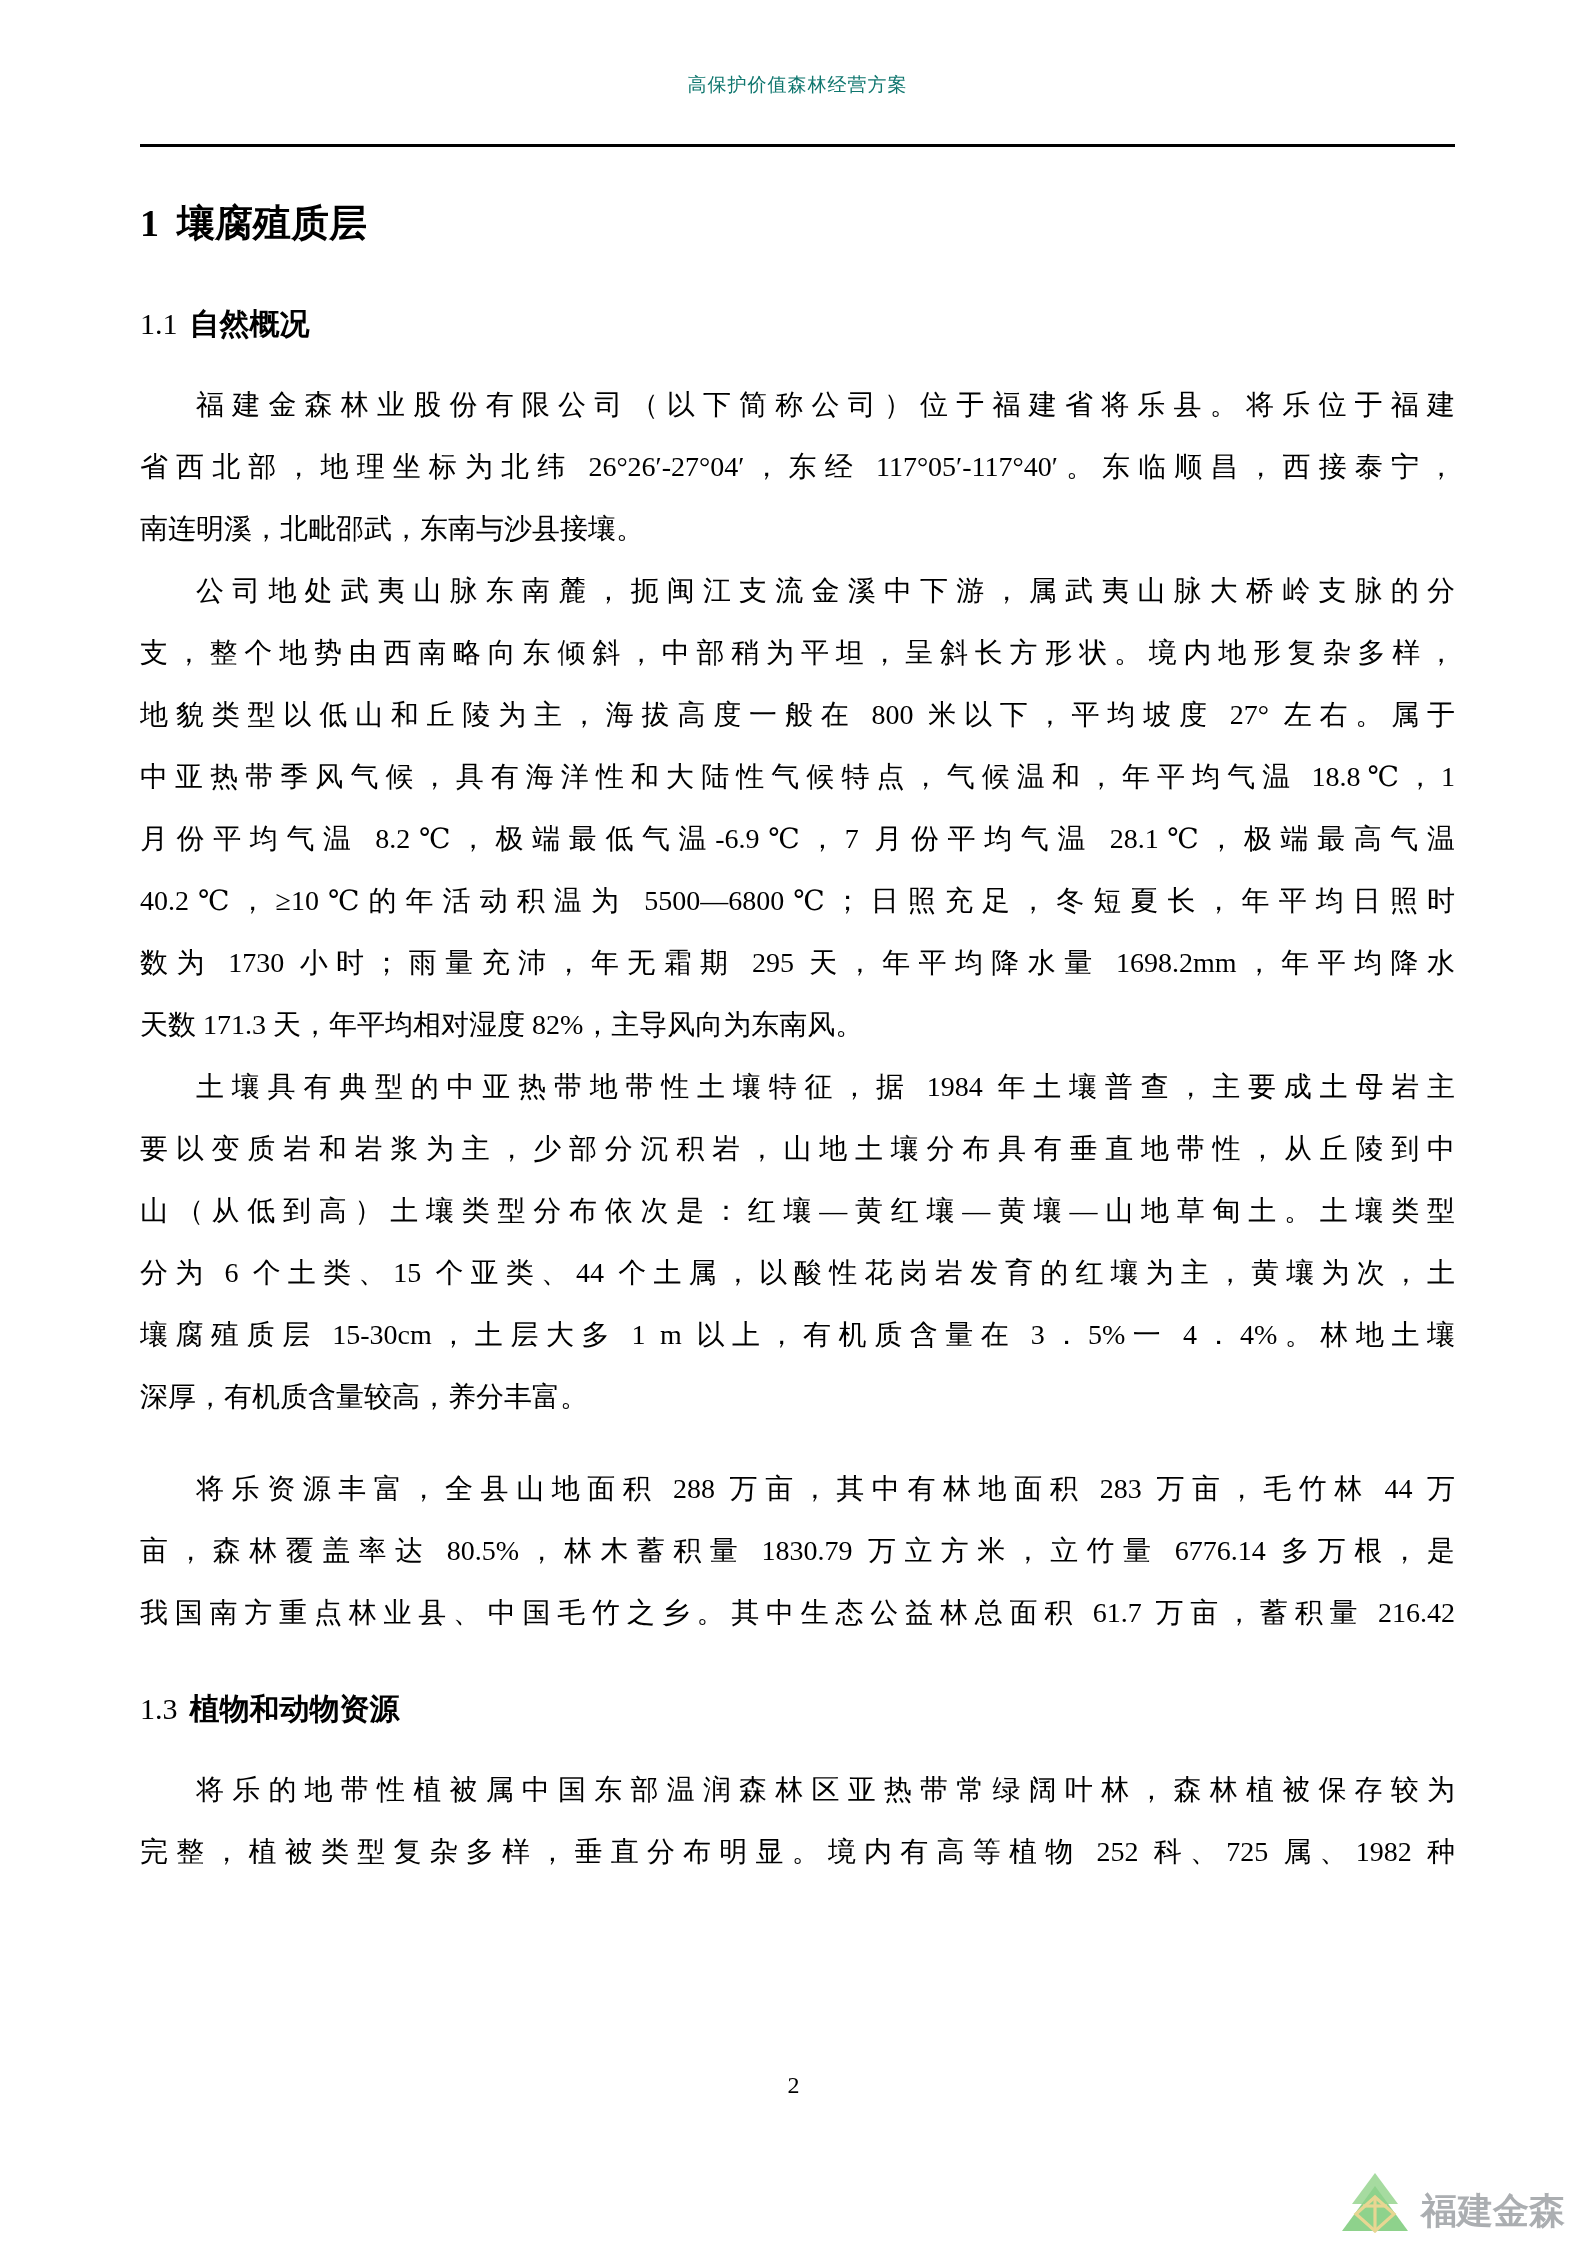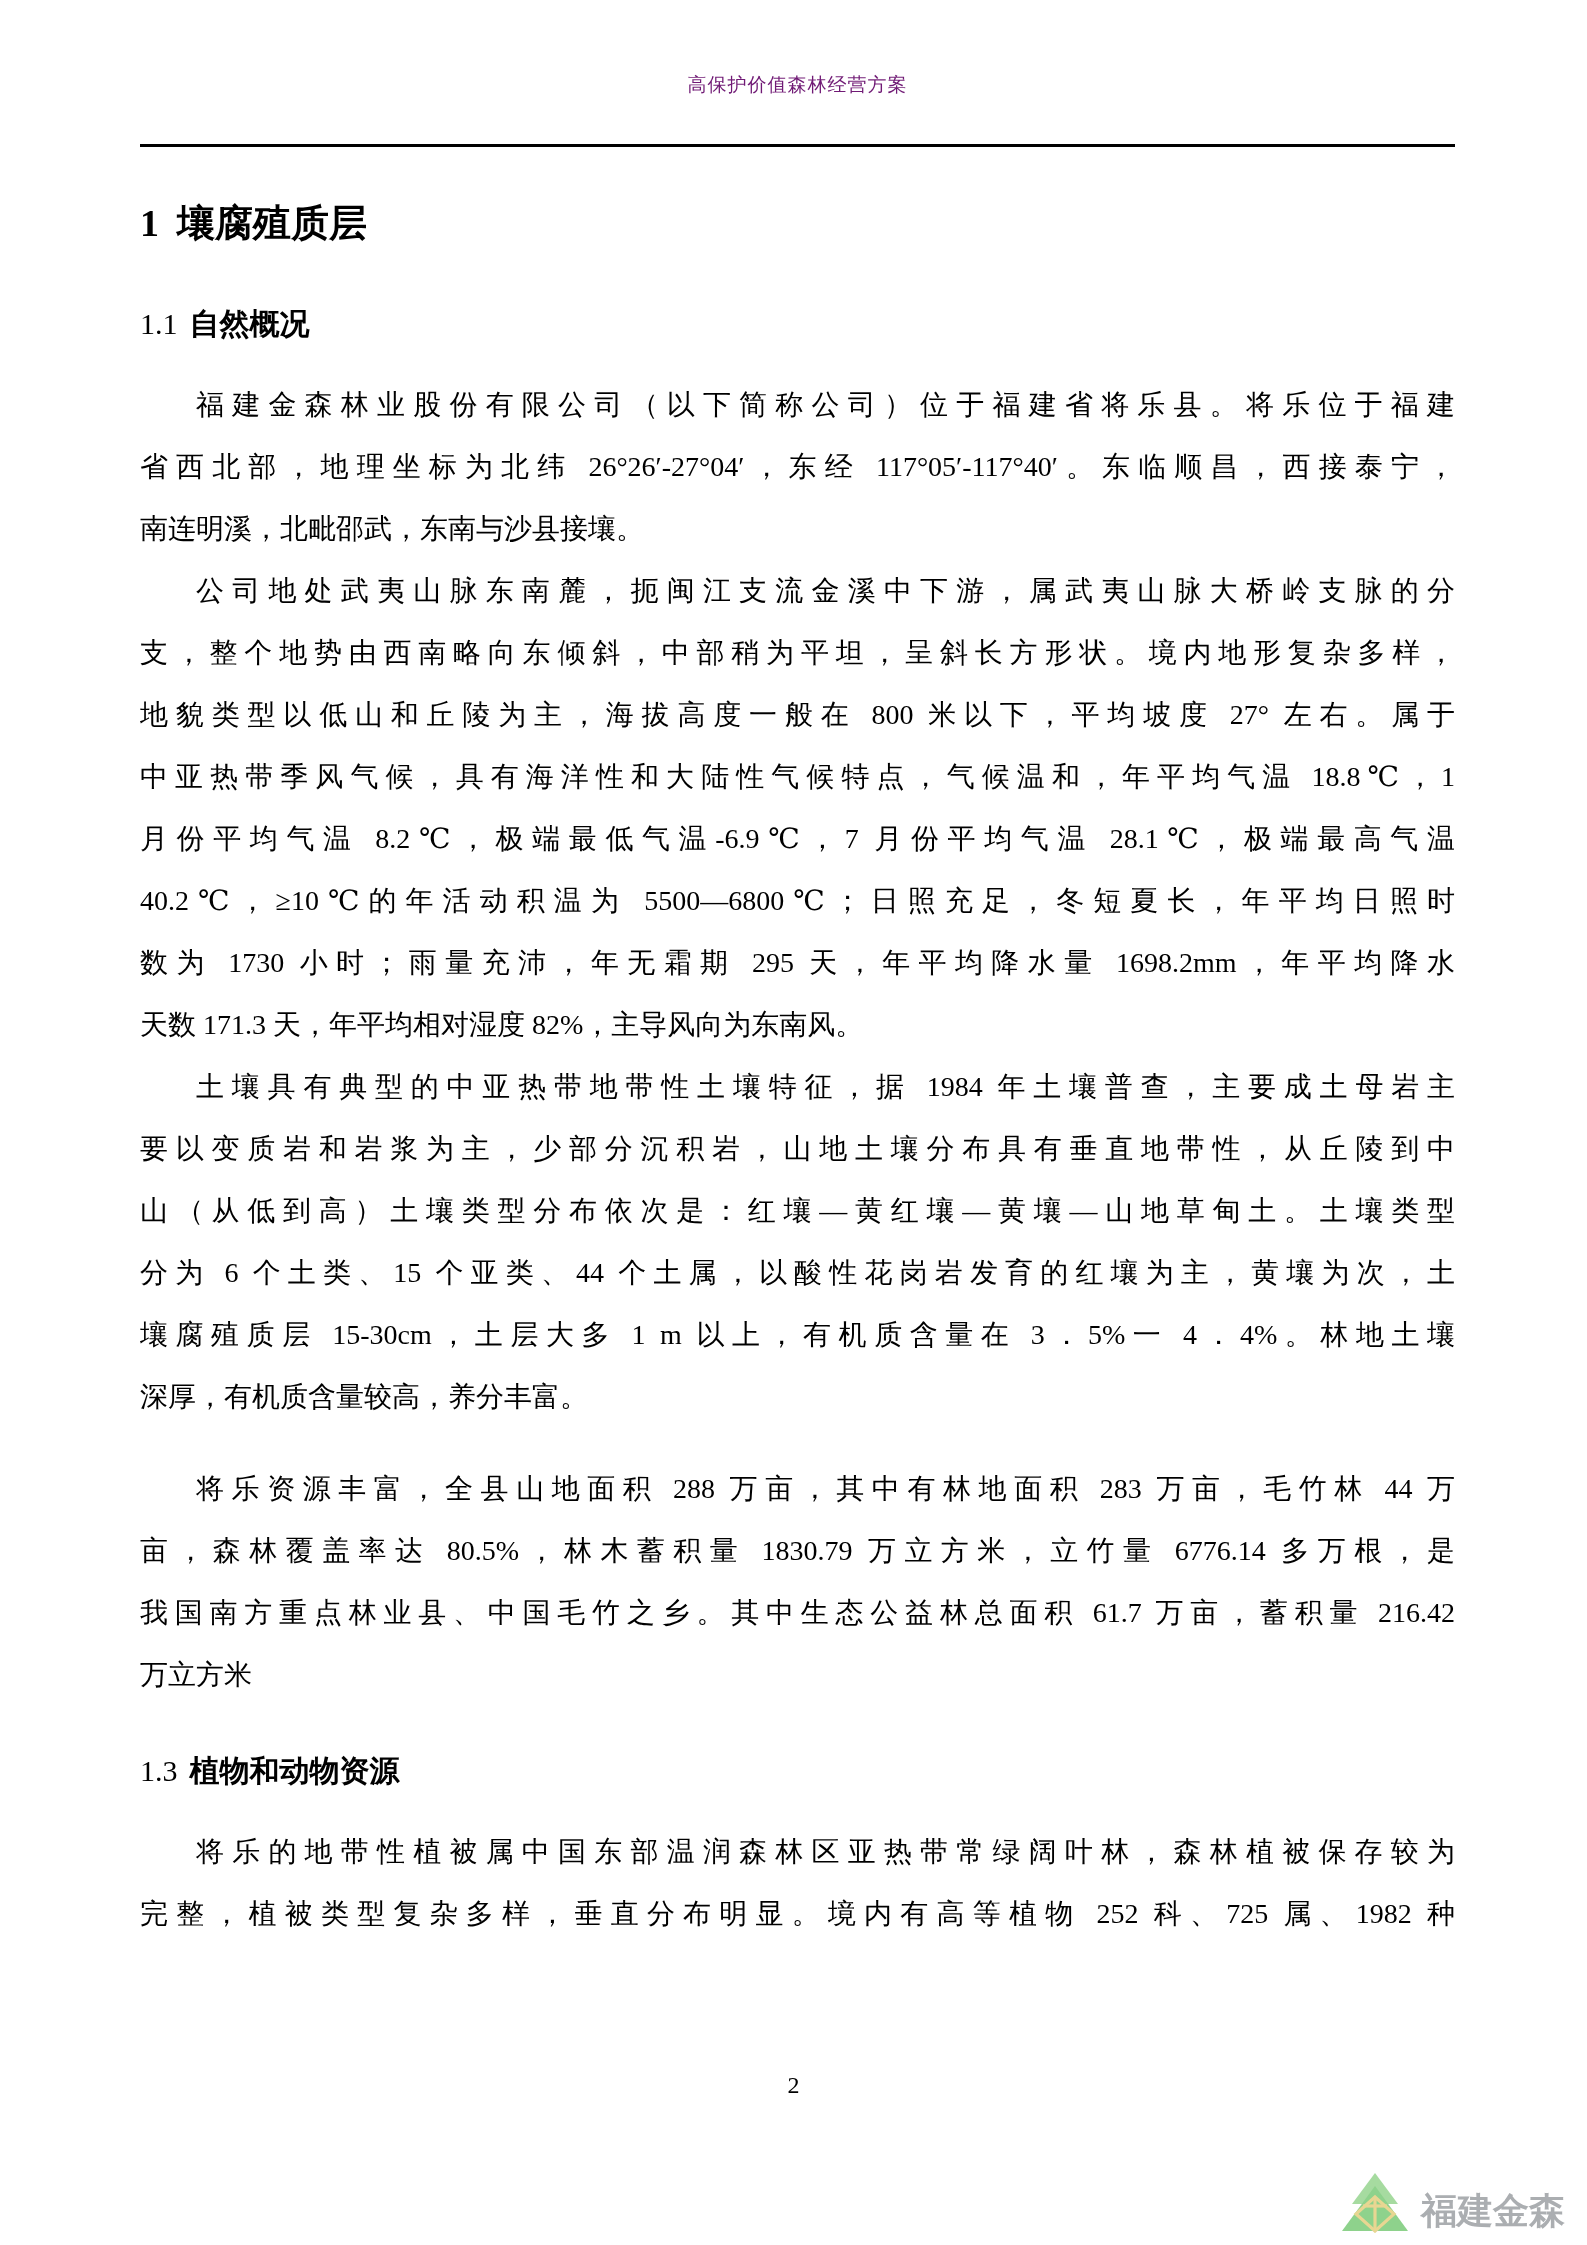--- a/index.html
+++ b/index.html
@@ -11,21 +11,21 @@
     box-sizing:border-box;
     padding:72px 132px 0 140px;
     font-family:"Liberation Serif","DejaVu Serif",serif;
     color:#000000;
     overflow:hidden;
   }
   .page-header{text-align:center;}
   .page-header .hdr-title{
     font-size:19px;
     letter-spacing:1px;
-    color:#701a75;
+    color:#0f766e;
   }
   .hdr-rule{
     margin-top:46px;
     border:none;
     border-bottom:3px solid #000;
     height:0;
   }
   h1.doc-title{
     margin:52px 0 0 0;
     font-size:38px;
@@ -119,21 +119,20 @@
     <div class="bl">分为 6 个土类、15 个亚类、44 个土属，以酸性花岗岩发育的红壤为主，黄壤为次，土</div>
     <div class="bl">壤腐殖质层 15-30cm，土层大多 1 m 以上，有机质含量在 3．5%一 4．4%。林地土壤</div>
     <div class="bl last">深厚，有机质含量较高，养分丰富。</div>
   </div>
 
 
   <div class="para">
     <div class="bl first">将乐资源丰富，全县山地面积 288 万亩，其中有林地面积 283 万亩，毛竹林 44 万</div>
     <div class="bl">亩，森林覆盖率达 80.5%，林木蓄积量 1830.79 万立方米，立竹量 6776.14 多万根，是</div>
     <div class="bl">我国南方重点林业县、中国毛竹之乡。其中生态公益林总面积 61.7 万亩，蓄积量 216.42</div>
-    <div class="bl last">万立方米</div>
   </div>
 
   <h2 class="sec-heading">
     <span class="num">1.3</span><span class="lbl">植物和动物资源</span>
   </h2>
 
   <div class="para">
     <div class="bl first">将乐的地带性植被属中国东部温润森林区亚热带常绿阔叶林，森林植被保存较为</div>
     <div class="bl">完整，植被类型复杂多样，垂直分布明显。境内有高等植物 252 科、725 属、1982 种</div>
   </div>

